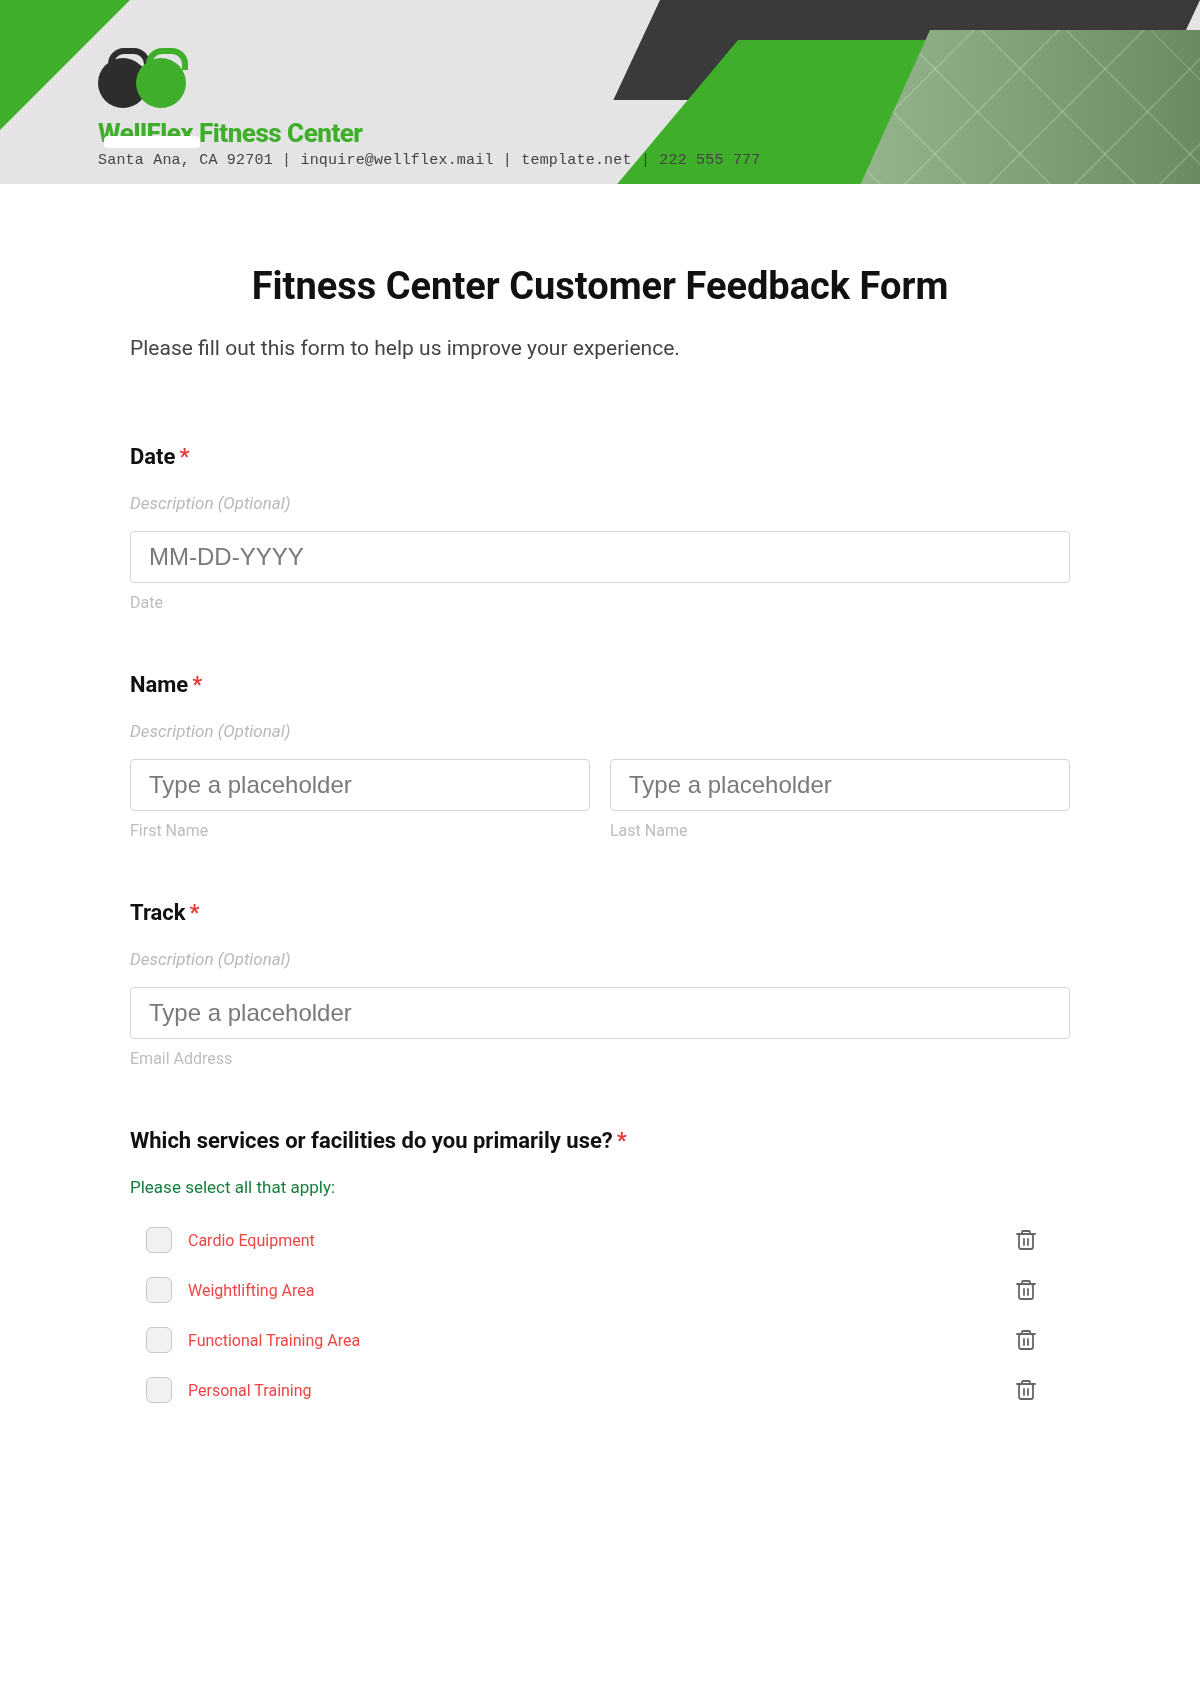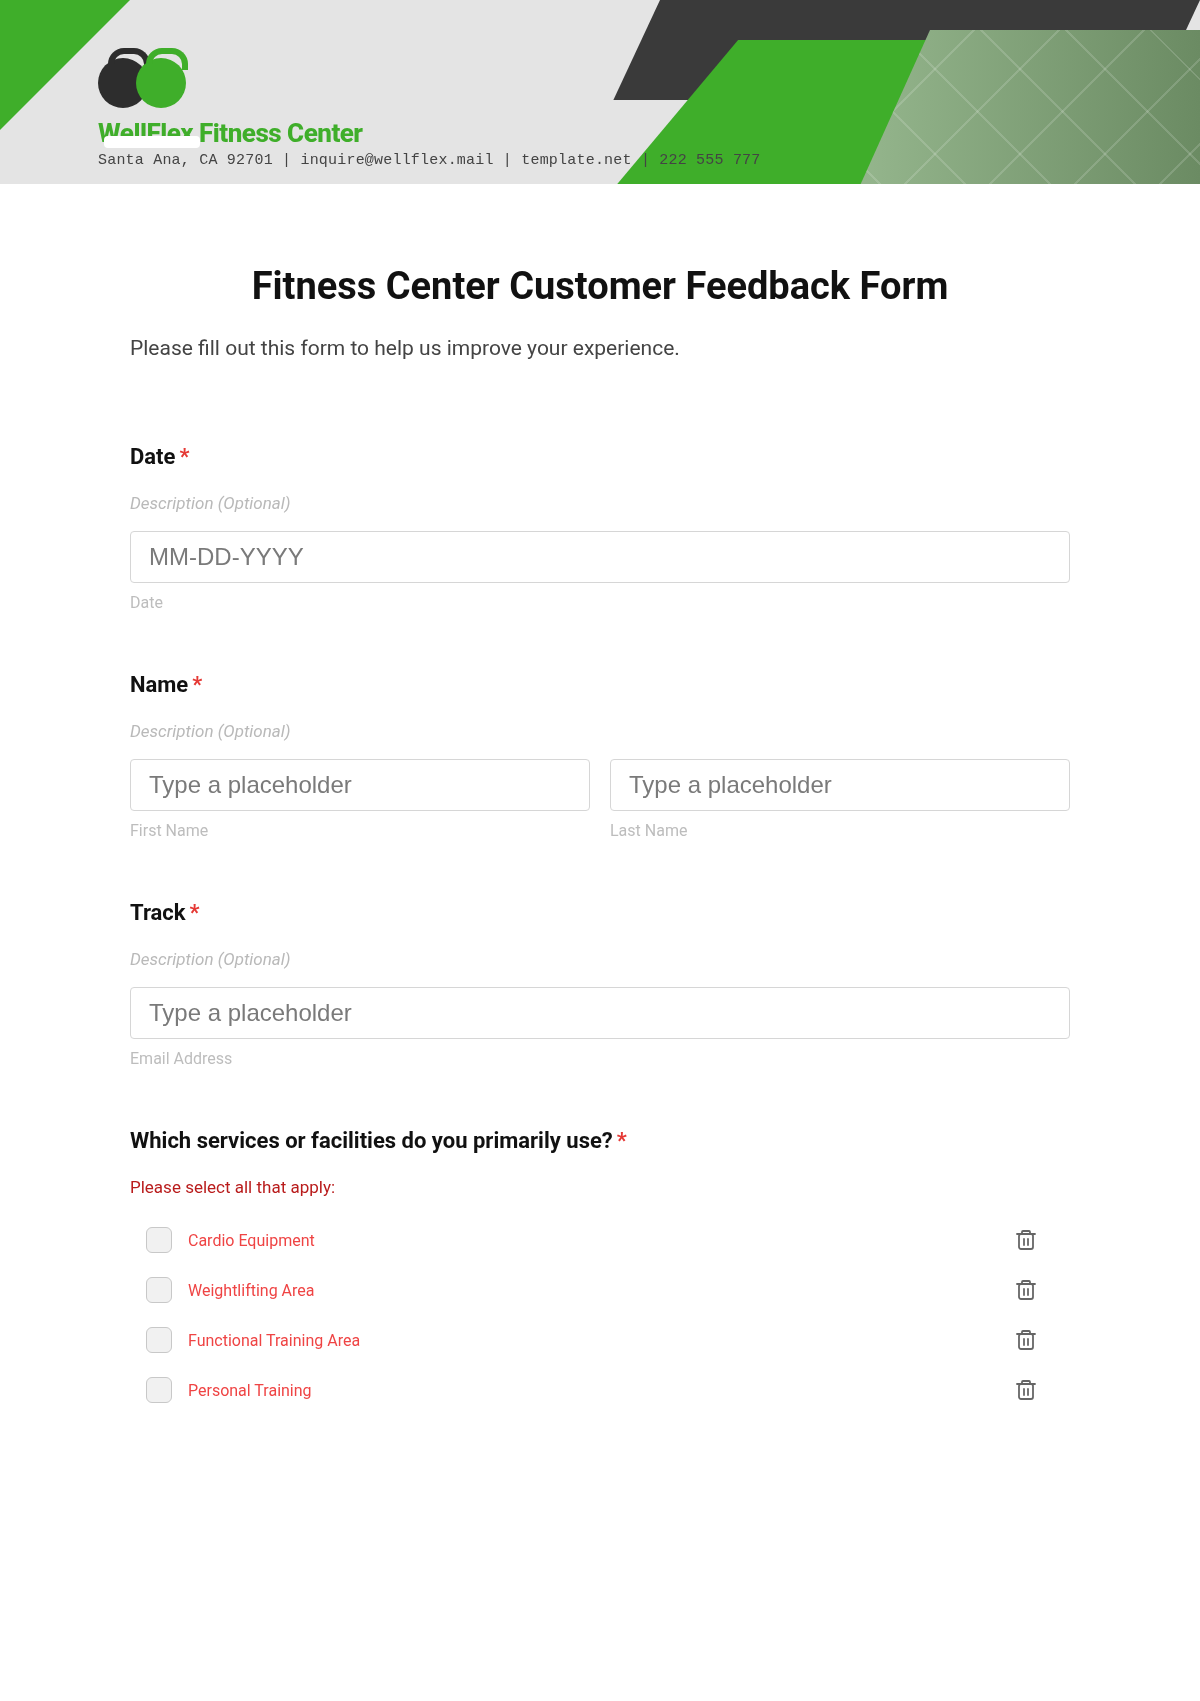--- a/index.html
+++ b/index.html
@@ -216,21 +216,21 @@
     </div>
     <div class="field-desc">Description (Optional)</div>
     <input type="text" class="text-input" placeholder="Type a placeholder" style="">
     <div class="sub-label">Email Address</div>
   </div>
 
   <div class="field" style="margin-bottom:0;">
     <div class="field-label">
       <span>Which services or facilities do you primarily use?</span><span class="req">*</span>
     </div>
-    <div class="field-desc normal" style="color:#b91c1c;">Please select all that apply:</div>
+    <div class="field-desc normal" style="color:#15803d;">Please select all that apply:</div>
     <div id="services-list">
         <div class="check-row">
           <div class="box"></div>
           <div class="opt-label">Cardio Equipment</div>
           <div class="trash">
             <svg viewBox="0 0 24 24" fill="none" stroke="currentColor" stroke-width="1.8" stroke-linecap="round" stroke-linejoin="round">
               <path d="M3 6h18"></path>
               <path d="M8 6V4a1 1 0 0 1 1-1h6a1 1 0 0 1 1 1v2"></path>
               <rect x="5" y="6" width="14" height="15" rx="2"></rect>
               <line x1="10" y1="11" x2="10" y2="17"></line>

